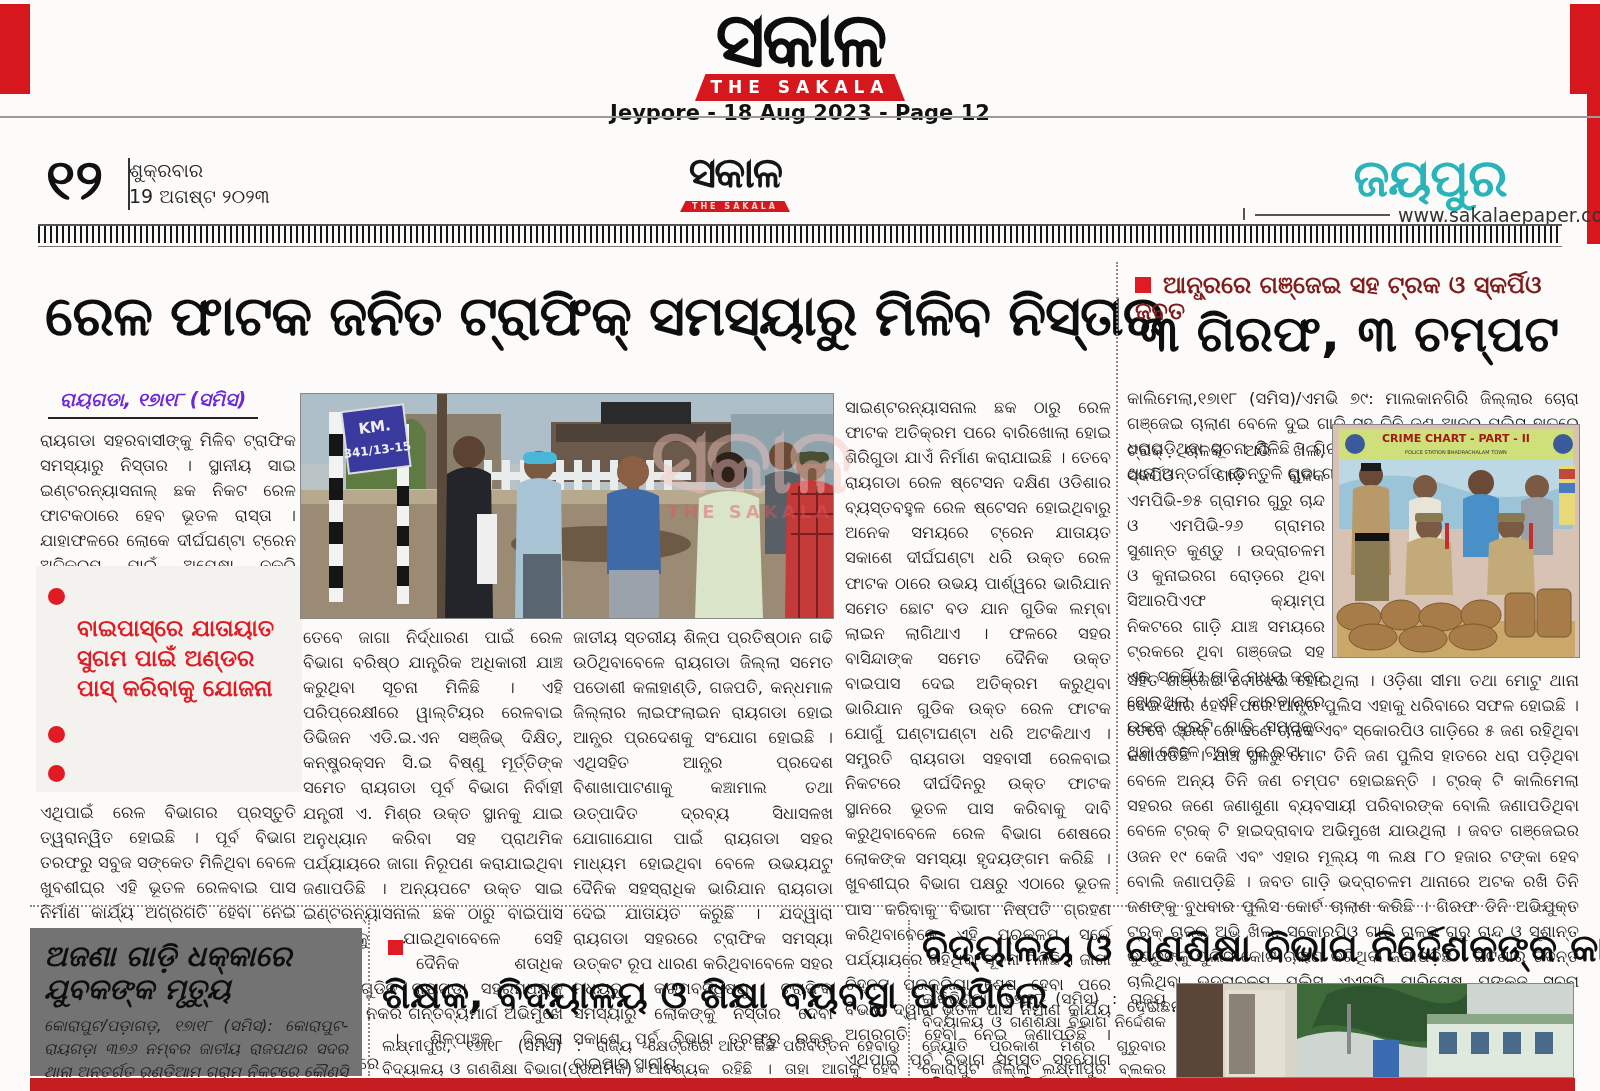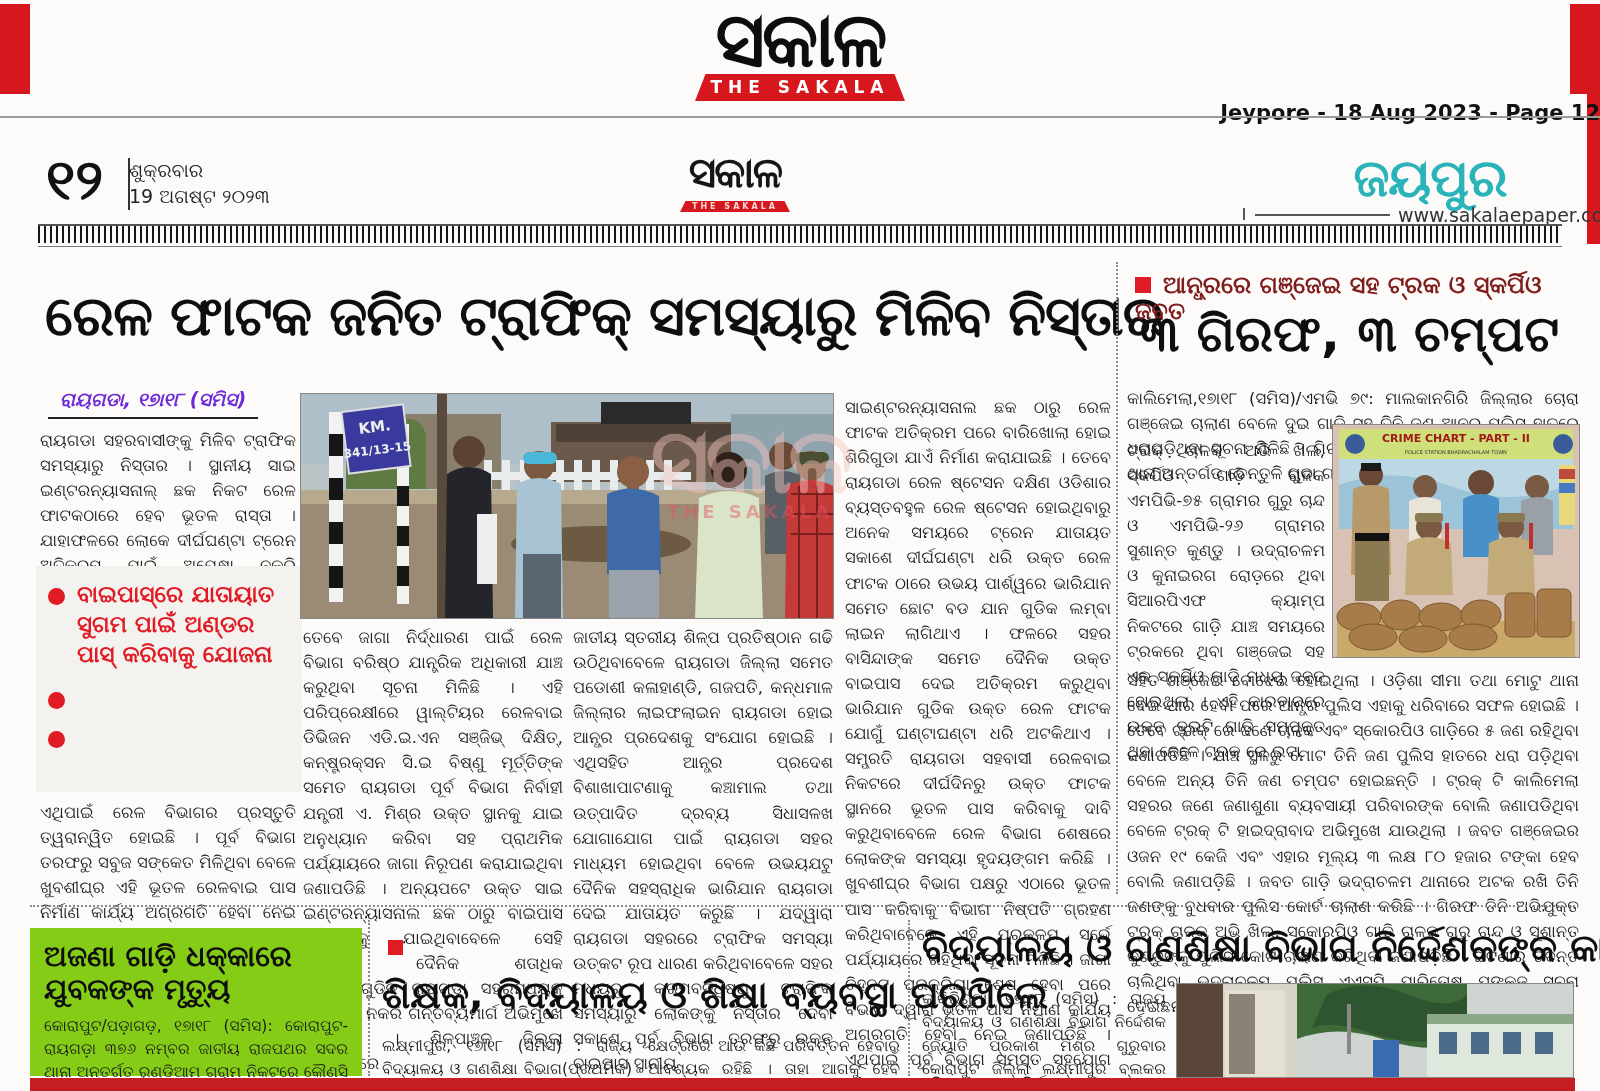--- a/index.html
+++ b/index.html
@@ -3,21 +3,21 @@
 <meta charset="utf-8">
 <style>
   html,body{margin:0;padding:0;background:#e9e9e7;font-family:"DejaVu Sans",sans-serif;}
   #page{position:relative;width:1600px;height:1091px;margin:0 auto;background:#fcfbf9;overflow:hidden;color:#1c1c1c;}
   .abs{position:absolute;}
   .redbar{background:#d6181e;}
   
   .m-logo{font-weight:900;font-size:76px;letter-spacing:-3px;color:#0d0d0d;line-height:1;}
   .m-ribbon{background:#d6181e;color:#fff;font-weight:bold;letter-spacing:6px;font-size:17px;text-align:center;
             clip-path:polygon(5% 0,95% 0,100% 100%,0 100%);padding:3px 0 4px;}
-  .m-edition{font-size:21px;color:#111;font-weight:600;text-align:right;}
+  .m-edition{font-size:21px;color:#111;font-weight:600;}
   .rule{background:#9a9a98;height:2px;}
   
   .pagenum{font-weight:900;font-size:56px;line-height:1;color:#111;}
   .hdr-small{font-size:19px;color:#222;line-height:1.35;}
   .c-logo{font-weight:900;font-size:42px;letter-spacing:-2px;color:#151515;line-height:1;}
   .c-ribbon{background:#d6181e;color:#f5d9d9;font-weight:bold;letter-spacing:3px;font-size:8px;text-align:center;
             clip-path:polygon(5% 0,95% 0,100% 100%,0 100%);padding:1px 0;}
   .city{font-weight:900;font-size:52px;color:#2ab3b8;letter-spacing:-1px;}
   .site{font-size:19px;color:#333;}
   .barcode{height:17px;border-top:2px solid #555;
@@ -30,23 +30,23 @@
   .headline-m{font-weight:800;font-size:38px;line-height:1.1;color:#0e0e0e;white-space:nowrap;}
   .headline-s{font-weight:800;font-size:29px;line-height:1.15;color:#0e0e0e;}
   .kicker{color:#7f1d1d;font-weight:800;font-size:24px;line-height:1.1;}
   .ksq{width:16px;height:16px;background:#e11b24;display:inline-block;margin-right:12px;}
   .byline{font-weight:800;font-size:19px;text-align:center;color:#6d28d9;font-style:italic;}
   .body-txt{font-size:16.5px;line-height:1.52;text-align:justify;color:#1c1c1c;}
   .body-sm{font-size:15.5px;line-height:1.5;text-align:justify;color:#1c1c1c;}
   .bullet-box{background:#f3f2ee;}
   .bullet-item{display:flex;gap:12px;margin-bottom:14px;}
   .bullet-dot{width:17px;height:17px;border-radius:50%;background:#e11b24;flex:0 0 17px;margin-top:8px;}
-  .bullet-txt{color:#e11b24;font-weight:800;font-size:23px;line-height:1.3;}
+  .bullet-txt{color:#e11b24;font-weight:800;font-size:23px;line-height:1.3;margin-top:34px;}
   .photo-frame{border:1px solid #888;background:#ddd;}
-  .lav-box{background:#84cc16;}
+  .lav-box{background:#737373;font-style:italic;}
   .watermark{opacity:.45;pointer-events:none;text-align:center;}
   .wm-big{font-weight:900;font-size:90px;color:#f3c4bd;letter-spacing:-4px;line-height:.9;}
   .wm-sub{color:#e4545c;font-weight:800;font-size:18px;letter-spacing:4px;}
 </style>
 </head>
 <body>
 
 <div id="page">
 
   <div class="abs redbar" style="left:0;top:4px;width:30px;height:90px;"></div>

